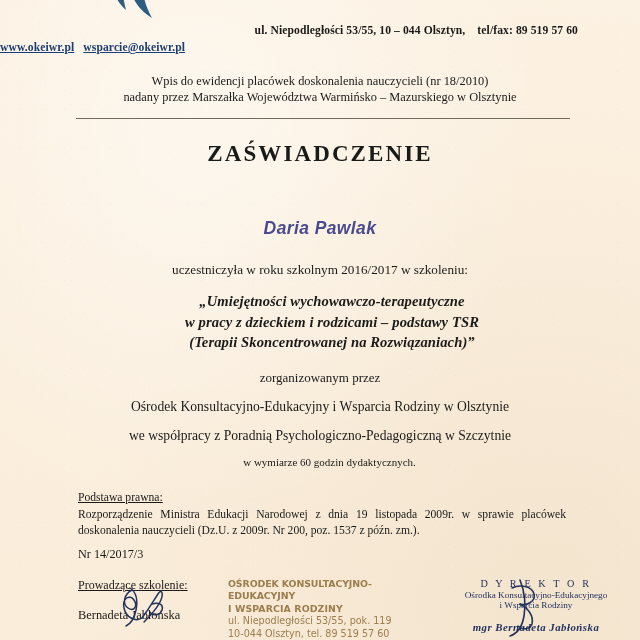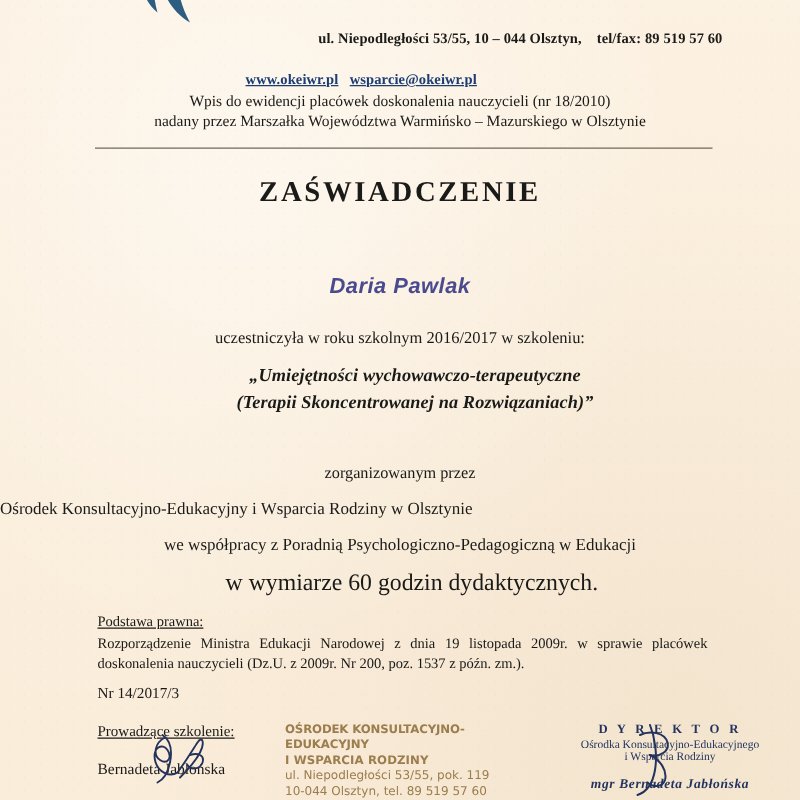--- a/index.html
+++ b/index.html
@@ -60,22 +60,21 @@
     letter-spacing: .1px;
     white-space: nowrap;
   }
   #addr-line {
     left: 0; right: 62px; top: 24px;
     text-align: right;
   }
   #addr-line .sp { display:inline-block; width:12px; }
   #links-line {
     left: 0; right: 62px; top: 41px;
-    text-align: center;
-    margin-top: 16px;
+    text-align: left;
   }
   .hdr-link {
     color: #1b3d74;
     text-decoration: underline;
     font-weight: bold;
     font-size: 11.6px;
   }
   #links-line .sp { display:inline-block; width:9px; }
 
   #wpis-block {
@@ -141,33 +140,34 @@
   }
   #organized-by {
     position: absolute;
     left: 0; right: 0; top: 370px;
     text-align: center;
     font-size: 13px;
   }
   #organizer {
     position: absolute;
     left: 0; right: 0; top: 399px;
+    text-align: center;
     font-size: 13.6px;
   }
   #cooperation {
     position: absolute;
     left: 0; right: 0; top: 428px;
     text-align: center;
     font-size: 13.6px;
   }
   #hours {
     position: absolute;
     left: 0; right: 0; top: 456px;
     text-align: center;
-    font-size: 19px;
+    font-size: 11px;
     margin-left: 19px;
   }
 
   
   #legal-label {
     position: absolute;
     left: 78px; top: 491px;
     font-size: 11.6px;
     text-decoration: underline;
   }
@@ -223,21 +223,21 @@
   #director {
     position: absolute;
     left: 440px; top: 578px;
     width: 192px;
     text-align: center;
     color: #23335e;
   }
   #director .d-title {
     display: block;
     font-size: 10.2px;
-    font-weight: bold;
+    font-weight: normal;
     letter-spacing: 2.6px;
   }
   #director .d-org1 {
     display: block;
     font-size: 9.2px;
     margin-top: 1px;
   }
   #director .d-org2 {
     display: block;
     font-size: 9.2px;
@@ -284,26 +284,27 @@
   </div>
 
   <div id="hrule"></div>
 
   <div id="title">ZAŚWIADCZENIE</div>
   <div id="recipient">Daria Pawlak</div>
   <div id="participation">uczestniczyła w roku szkolnym 2016/2017 w szkoleniu:</div>
 
   <div id="course-title">
     <div>„Umiejętności wychowawczo-terapeutyczne</div>
+    <div>w pracy z dzieckiem i rodzicami – podstawy TSR</div>
     <div>(Terapii Skoncentrowanej na Rozwiązaniach)”</div>
   </div>
 
   <div id="organized-by">zorganizowanym przez</div>
   <div id="organizer">Ośrodek Konsultacyjno-Edukacyjny i Wsparcia Rodziny w Olsztynie</div>
-  <div id="cooperation">we współpracy z Poradnią Psychologiczno-Pedagogiczną w Edukacji</div>
+  <div id="cooperation">we współpracy z Poradnią Psychologiczno-Pedagogiczną w Szczytnie</div>
   <div id="hours">w wymiarze 60 godzin dydaktycznych.</div>
 
   <div id="legal-label">Podstawa prawna:</div>
   <div id="legal-text">Rozporządzenie Ministra Edukacji Narodowej z dnia 19 listopada 2009r. w sprawie placówek doskonalenia nauczycieli (Dz.U. z 2009r. Nr 200, poz. 1537 z późn. zm.).</div>
   <div id="cert-number">Nr 14/2017/3</div>
 
   <div id="trainer-label">Prowadzące szkolenie:</div>
   <div id="trainer-name">Bernadeta Jabłońska</div>
   <svg id="trainer-signature" viewBox="0 0 70 46">
     <g fill="none" stroke="#24335c" stroke-width="1.5" stroke-linecap="round">

